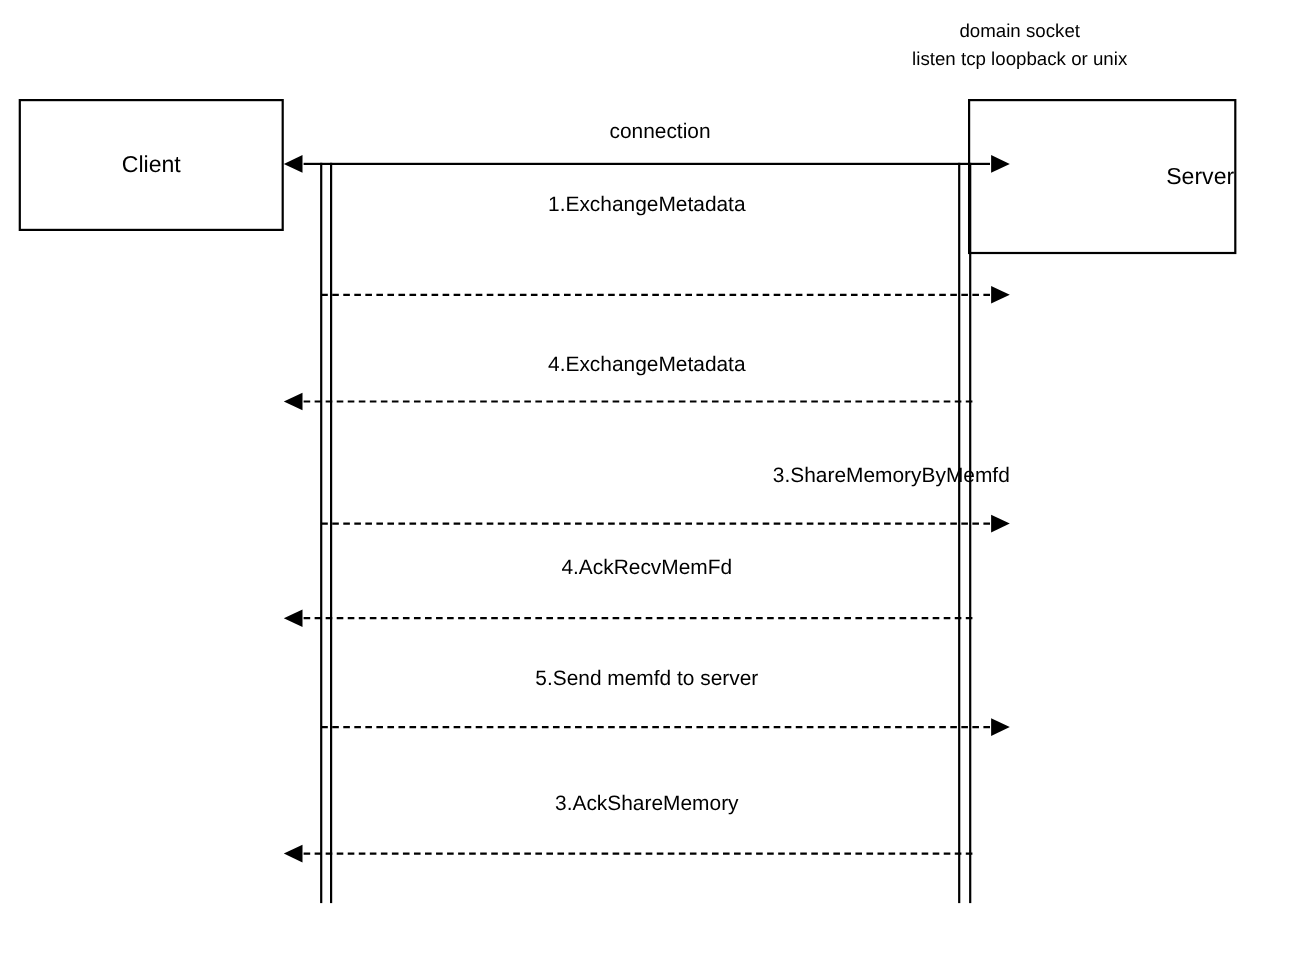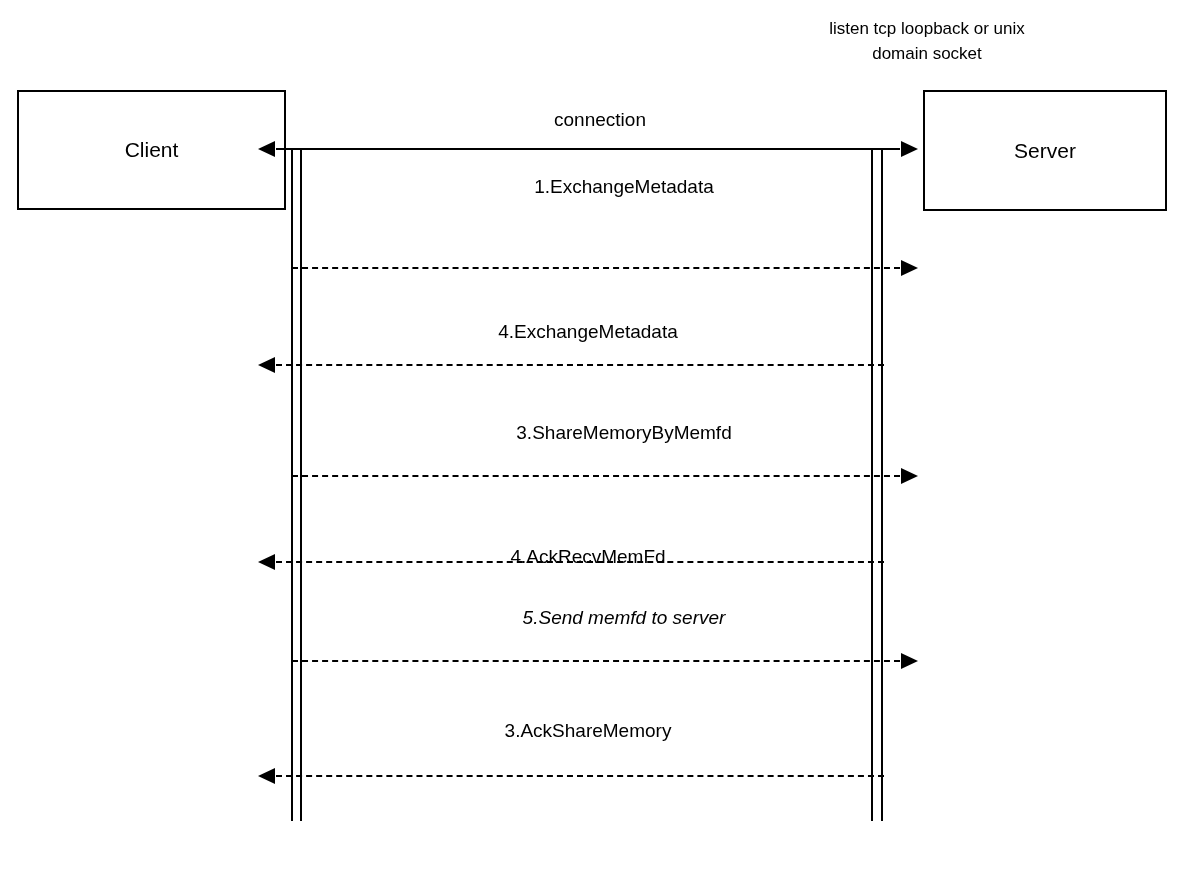--- a/index.html
+++ b/index.html
@@ -31,28 +31,29 @@
   }
   .participant-label {
     font-size: 21px;
     line-height: 1.1;
     color: #000000;
     white-space: nowrap;
   }
   #client-box {
     left: 17px;
     top: 90px;
-    width: 269px;
+    width: 241px;
     height: 120px;
   }
   #server-box {
-    left: 923px;
+    left: 880px;
     top: 90px;
     width: 244px;
-    height: 121px;
+    height: 141px;
+    justify-content: flex-end;
   }
   
   #server-note {
     position: absolute;
     left: 767px;
     top: 16px;
     width: 320px;
     text-align: center;
     font-size: 17px;
     line-height: 25px;
@@ -114,49 +115,49 @@
   
   #msg-connection { top: 149px; }
   #msg-connection .msg-label { top: -40px; margin-left: 12px; }
   #msg-connection .msg-line { left: 18px; right: 18px; top: -1px; }
   #msg-connection .arrowhead.left  { left: 0px;   top: -8px; }
   #msg-connection .arrowhead.right { right: 0px;  top: -8px; }
 
   
   .message.to-right .msg-line  { left: 34px; right: 18px; top: -1px; }
   .message.to-right .arrowhead { right: 0px; top: -8px; }
-  .message.to-right .msg-label { top: -92px; padding-left: 36px; }
+  .message.to-right .msg-label { top: -92px; }
 
   
   .message.to-left .msg-line  { left: 18px; right: 34px; top: -1px; }
   .message.to-left .arrowhead { left: 0px; top: -8px; }
   .message.to-left .msg-label { top: -44px; }
 
   #msg-1 { top: 268px; }
   #msg-2 { top: 365px; }
   #msg-3 { top: 476px; }
   #msg-4 { top: 562px; }
   #msg-5 { top: 661px; }
   #msg-6 { top: 776px; }
 
   #msg-1 .msg-label { top: -92px; }
-  #msg-3 .msg-label { top: -54px; }
-  #msg-5 .msg-label { top: -54px; font-style: italic; }
+  #msg-3 .msg-label { top: -54px; text-align: right; }
+  #msg-5 .msg-label { top: -54px; }
   #msg-2 .msg-label { top: -44px; }
-  #msg-4 .msg-label { top: -56px; margin-top: 40px; }
+  #msg-4 .msg-label { top: -56px; }
   #msg-6 .msg-label { top: -56px; }
 </style>
 </head>
 <body>
 
 <div id="canvas">
 
   <div id="server-note">
+    <div>domain socket</div>
     <div>listen tcp loopback or unix</div>
-    <div>domain socket</div>
   </div>
 
   <div id="client-box" class="participant-box">
     <span class="participant-label">Client</span>
   </div>
 
   <div id="server-box" class="participant-box">
     <span class="participant-label">Server</span>
   </div>
 

